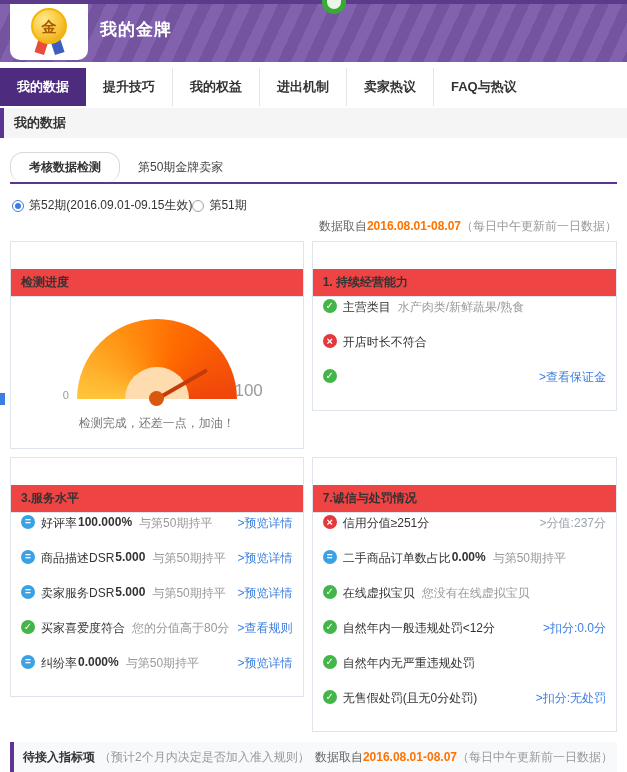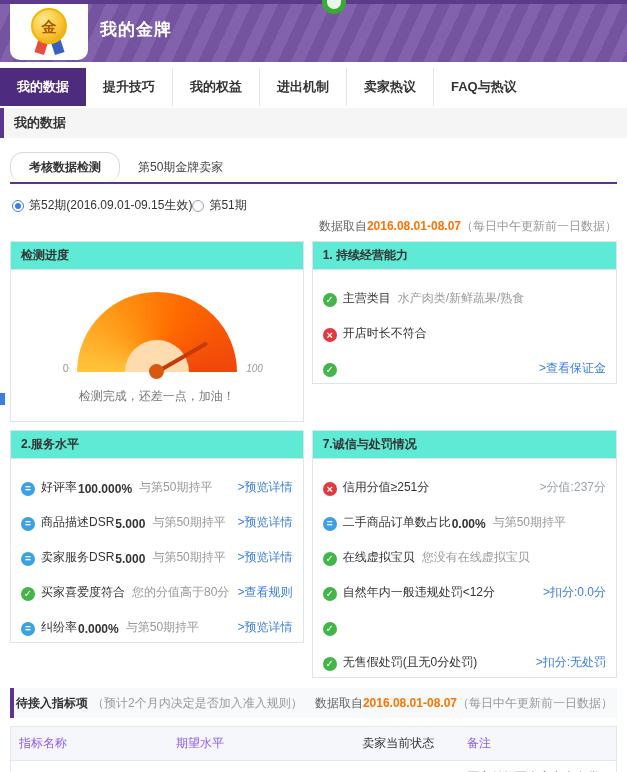--- a/index.html
+++ b/index.html
@@ -48,24 +48,24 @@
   .radio.on { border-color:#3c7ee0; }
   .radio.on::after { content:""; position:absolute; left:2px; top:2px; width:6px; height:6px; border-radius:50%; background:#3c7ee0; }
 
   .datasource { text-align:right; color:#666; margin:4px 0 6px; }
   .datasource .date { color:#ff7300; font-weight:bold; }
   .datasource .sfx { color:#999; }
 
   
   .grid { display:grid; grid-template-columns:1fr 1.04fr; gap:8px; align-items:start; margin-top:4px; }
   .panel { border:1px solid #dde4ec; background:#fff; }
-  .panel-hd { height:28px; line-height:27px; padding:0 10px; background:#5eead4;
-    border-bottom:1px solid #dde4ec; font-weight:bold; color:#333; }
+  .panel-hd { height:28px; line-height:27px; padding:0 10px; background:#ef4444;
+    border-bottom:1px solid #dde4ec; font-weight:bold; color:#333;margin-top:27px; }
   .panel-bd { padding:2px 10px 6px; }
-  .mrow { display:flex; align-items:flex-end; min-height:35px; }
+  .mrow { display:flex; align-items:flex-start; min-height:35px; }
   .ricon { flex:none; width:14px; height:14px; border-radius:50%; margin-right:6px; color:#fff;
     font-size:10px; line-height:14px; text-align:center; font-weight:bold; }
   .ricon[data-icon="check"] { background:#44b549; }
   .ricon[data-icon="check"]::before { content:"\2713"; }
   .ricon[data-icon="cross"] { background:#e4393c; }
   .ricon[data-icon="cross"]::before { content:"\00d7"; font-size:11px; }
   .ricon[data-icon="flat"]  { background:#3aa2e4; }
   .ricon[data-icon="flat"]::before  { content:"="; }
   .ricon[data-icon="down"]  { background:#aab4bd; }
   .ricon[data-icon="down"]::before  { content:"\2193"; }
@@ -81,26 +81,26 @@
   .gauge { position:relative; width:160px; height:80px; margin:6px auto 0; }
   .gauge-arc { position:absolute; inset:0; border-radius:160px 160px 0 0;
     background:conic-gradient(from 270deg at 50% 100%, #ffc53d, #ff9212 60deg, #ff6a00 110deg, #f0450b 180deg); }
   .gauge-hole { position:absolute; left:50%; bottom:0; width:64px; height:32px; margin-left:-32px;
     border-radius:64px 64px 0 0; background:#ffdcb0; }
   .gauge-needle { position:absolute; left:50%; bottom:0; width:4px; height:58px; margin-left:-2px;
     background:#c43a08; border-radius:2px 2px 0 0; transform-origin:50% 100%; transform:rotate(60deg); }
   .gauge-hub { position:absolute; left:50%; bottom:-7px; width:15px; height:15px; margin-left:-8px;
     border-radius:50%; background:#d9570e; }
   .gauge-min { position:absolute; left:-14px; bottom:-2px; color:#999; font-size:11px; }
-  .gauge-max { position:absolute; right:-26px; bottom:-2px; color:#999; font-size:10px;font-style:italic; }
+  .gauge-max { position:absolute; right:-26px; bottom:-2px; color:#999; font-size:17px; }
   .gauge-caption { margin-top:16px; color:#777; }
 
   
   .pending-bar { display:flex; align-items:center; height:30px; margin-top:10px;
-    background:#f7f9fb; border-left:4px solid #5c3494; padding:0 4px 0 2px; }
+    background:#f7f9fb; border-left:4px solid #5c3494; padding:0 4px 0 9px; }
   .pending-title { font-weight:bold; }
   .pending-note { color:#999; margin-left:4px; flex:1; }
   .pending-bar .datasource { margin:0; }
 
   table.metrics { width:100%; border-collapse:collapse; border:1px solid #e3e8ee; margin-top:8px; }
   table.metrics th { background:#f5f7fa; color:#8b5cf6; font-weight:normal; padding:8px 8px; text-align:left; border-bottom:1px solid #e3e8ee; }
   table.metrics td { padding:8px 8px; border-bottom:1px solid #eef1f4; color:#666; }
   table.metrics .c-state { text-align:center; color:#333; }
   table.metrics th.c-state { text-align:center; }
 
@@ -182,21 +182,21 @@
           <span class="mlabel">开店时长不符合</span>
         </div>
         <div class="mrow">
           <span class="ricon" data-icon="check"></span>
           <span class="mlink">&gt;查看保证金</span>
         </div>
       </div>
     </div>
 
     <div class="panel">
-      <div class="panel-hd">2.服务水平</div>
+      <div class="panel-hd">3.服务水平</div>
       <div class="panel-bd">
         <div class="mrow">
           <span class="ricon" data-icon="flat"></span>
           <span class="mlabel">好评率</span>
           <span class="mval">100.000%</span>
           <span class="msub">与第50期持平</span>
           <span class="mlink">&gt;预览详情</span>
         </div>
         <div class="mrow">
           <span class="ricon" data-icon="flat"></span>
@@ -247,20 +247,21 @@
           <span class="mlabel">在线虚拟宝贝</span>
           <span class="msub">您没有在线虚拟宝贝</span>
         </div>
         <div class="mrow">
           <span class="ricon" data-icon="check"></span>
           <span class="mlabel">自然年内一般违规处罚&lt;12分</span>
           <span class="mlink">&gt;扣分:0.0分</span>
         </div>
         <div class="mrow">
           <span class="ricon" data-icon="check"></span>
+          <span class="mlabel">自然年内无严重违规处罚</span>
         </div>
         <div class="mrow">
           <span class="ricon" data-icon="check"></span>
           <span class="mlabel">无售假处罚(且无0分处罚)</span>
           <span class="mlink">&gt;扣分:无处罚</span>
         </div>
       </div>
     </div>
 
   </div>

